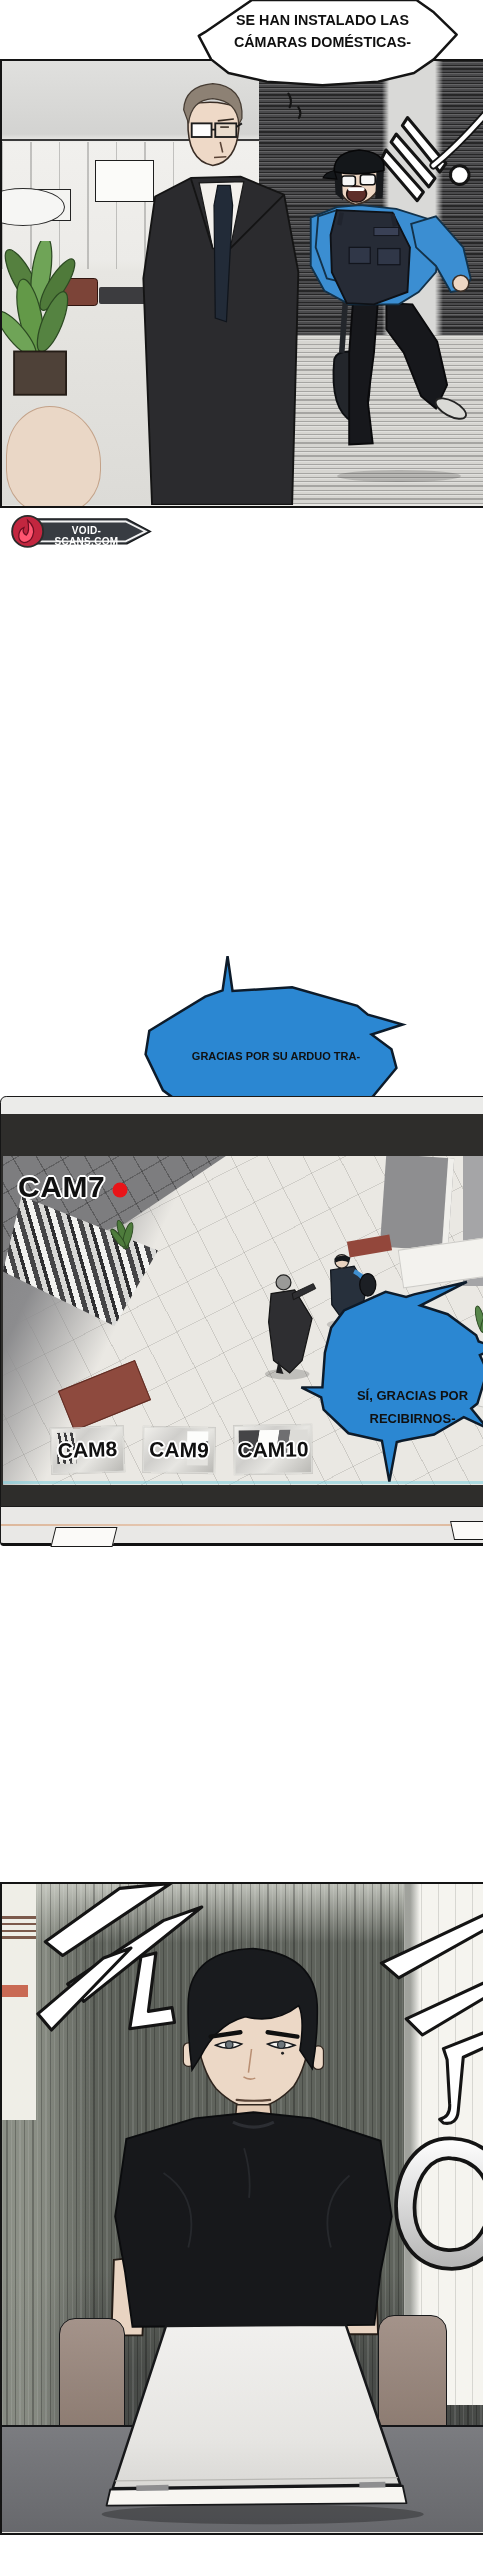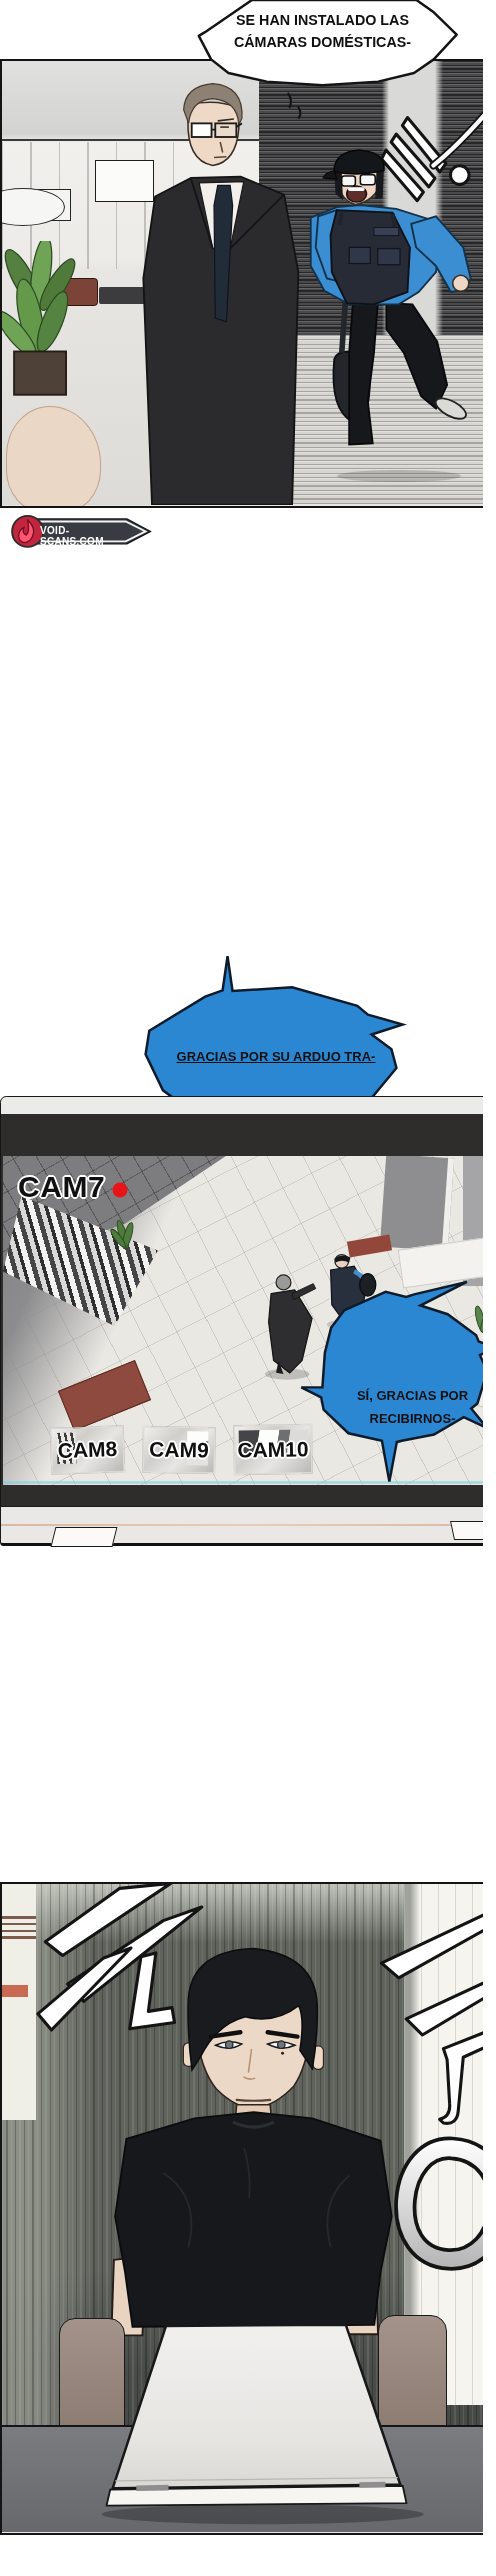--- a/index.html
+++ b/index.html
@@ -146,26 +146,26 @@
     <div>CÁMARAS DOMÉSTICAS-</div>
   </div>
 
   <svg class="abs" style="left:8.7px;top:514px;" width="149" height="36" viewBox="0 0 240 58">
     <polygon points="44,8 190,8 228,28 190,48 44,48" fill="#383c42" stroke="#15171a" stroke-width="2"></polygon>
     <polygon points="48,12 188,12 220,28 188,44 48,44" fill="none" stroke="#f2f2f2" stroke-width="3"></polygon>
     <circle cx="30" cy="28" r="25" fill="#a8females"></circle>
     <circle cx="30" cy="28" r="25" fill="#c2263f" stroke="#2c2c2c" stroke-width="3"></circle>
     <path d="M30,10 Q44,22 38,36 Q34,46 24,46 Q14,44 16,32 Q18,24 24,22 Q20,30 28,34 Q34,28 30,10 Z" fill="#ff5570" stroke="#6e0e22" stroke-width="2"></path>
   </svg>
-  <div class="abs" style="left:40px;top:525px;width:93px;text-align:left;font-size:10px;font-weight:900;color:#ffffff;letter-spacing:0.3px;">VOID-SCANS.COM</div>
+  <div class="abs" style="left:40px;top:525px;width:93px;text-align:center;font-size:10px;font-weight:900;color:#ffffff;letter-spacing:0.3px;">VOID-SCANS.COM</div>
 
   <svg class="abs" style="left:140px;top:950px;" width="267" height="231" viewBox="0 0 430 372">
     <polygon points="15,130 105,75 133,65 141,10 149,66 245,60 350,90 367,104 423,120 373,136 405,160 413,190 375,236 280,278 187,290 171,364 163,288 105,276 37,226 9,168" stroke="#0d1b2a" stroke-width="4" stroke-linejoin="miter" fill="#2b87d2"></polygon>
   </svg>
-  <div class="btext" style="left:155px;top:1044px;width:242px;font-size:13px;line-height:25px;text-decoration:underline;">
+  <div class="btext" style="left:155px;top:1044px;width:242px;font-size:11px;line-height:25px;">
     <div>GRACIAS POR SU ARDUO TRA-</div>
   </div>
 
   <div class="abs" style="left:0;top:1096px;width:496px;height:20px;background:#ebebe9;border:1.9px solid #1a1a1a;border-radius:6.2px 6.2px 0 0;box-sizing:border-box;"></div>
   <div class="abs" style="left:0;top:1114px;width:496px;height:392px;background:#2e2d2b;border-left:1.9px solid #151515;border-right:1.9px solid #151515;box-sizing:border-box;">
     <div class="screen-content" style="left:1.9px;top:42px;width:491px;height:329px;">
 
       <div class="abs" style="left:0;top:0;width:223px;height:112px;background:#7d7d7f;clip-path:polygon(0 0,100% 0,55% 60%,0 100%);background-image:repeating-linear-gradient(60deg,rgba(30,30,30,.35) 0 1.2px,rgba(0,0,0,0) 1.2px 21px),repeating-linear-gradient(-30deg,rgba(30,30,30,.3) 0 1.2px,rgba(0,0,0,0) 1.2px 25px);"></div>
 
       <div class="abs" style="left:0;top:40px;width:155px;height:130px;background:repeating-linear-gradient(74deg,#f2f2f0 0 5.6px,#454547 5.6px 10.5px,#d9d9d7 10.5px 15.5px,#2f2f31 15.5px 19px);clip-path:polygon(12% 0,100% 42%,72% 100%,0 58%);"></div>

